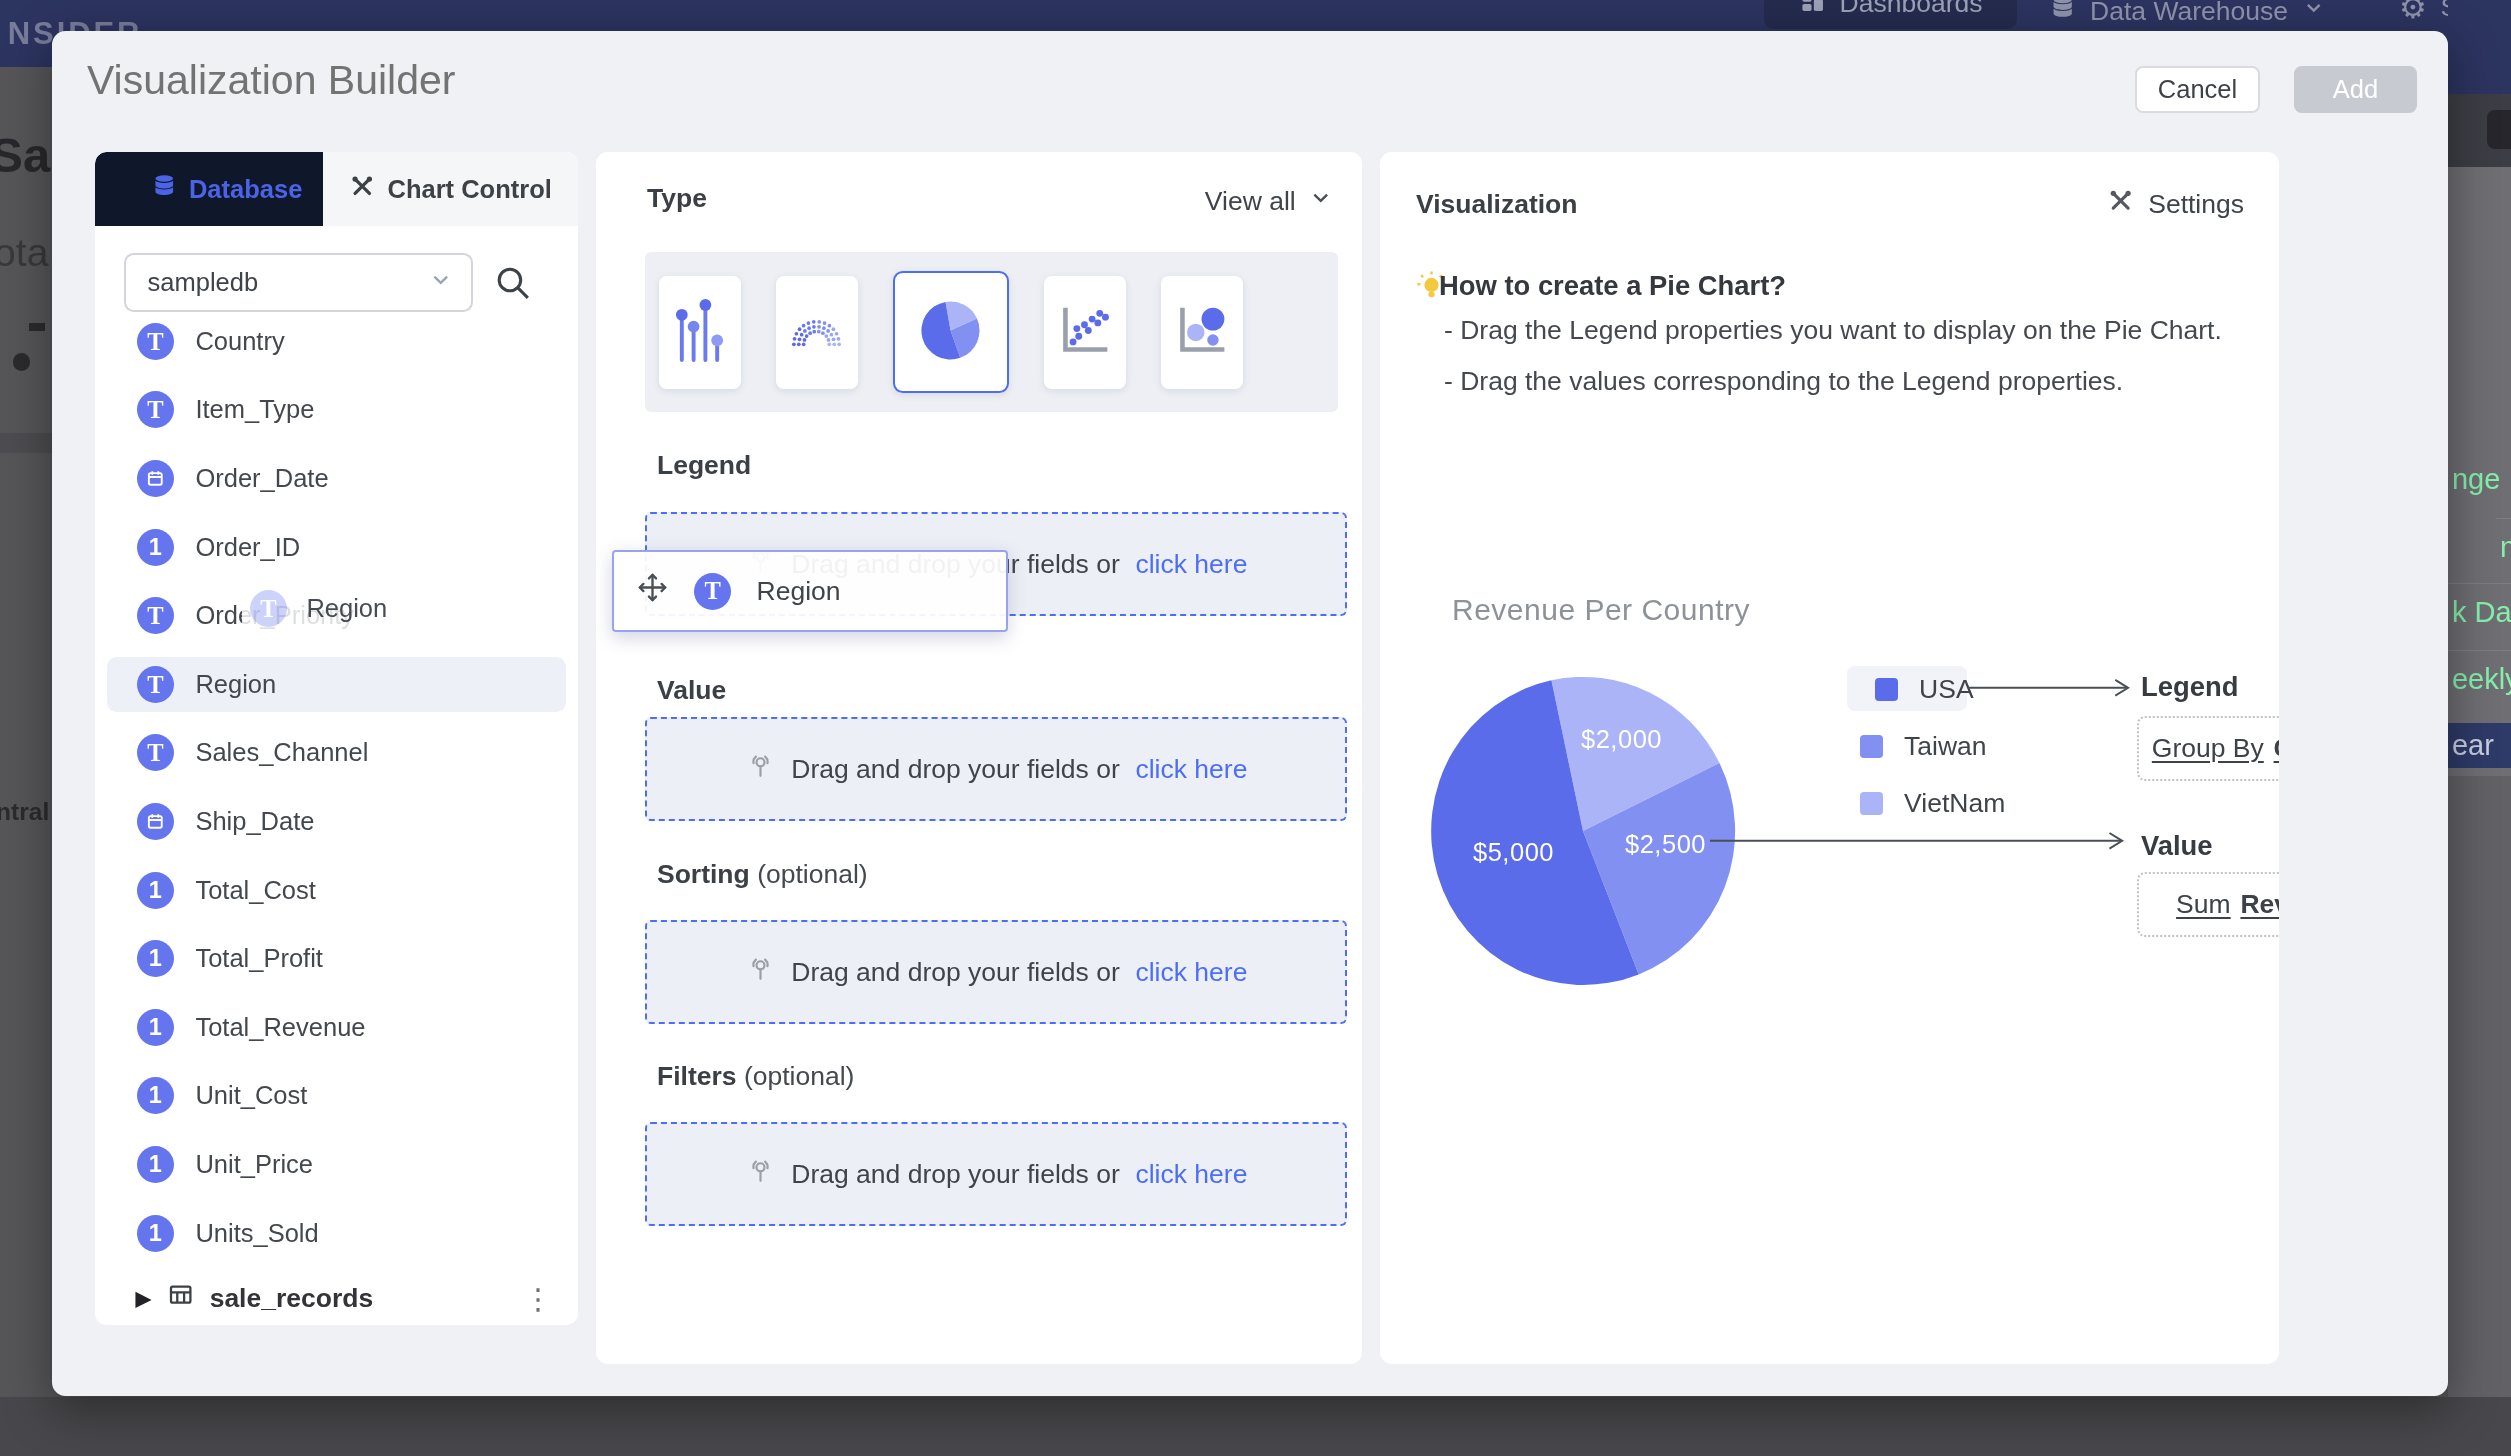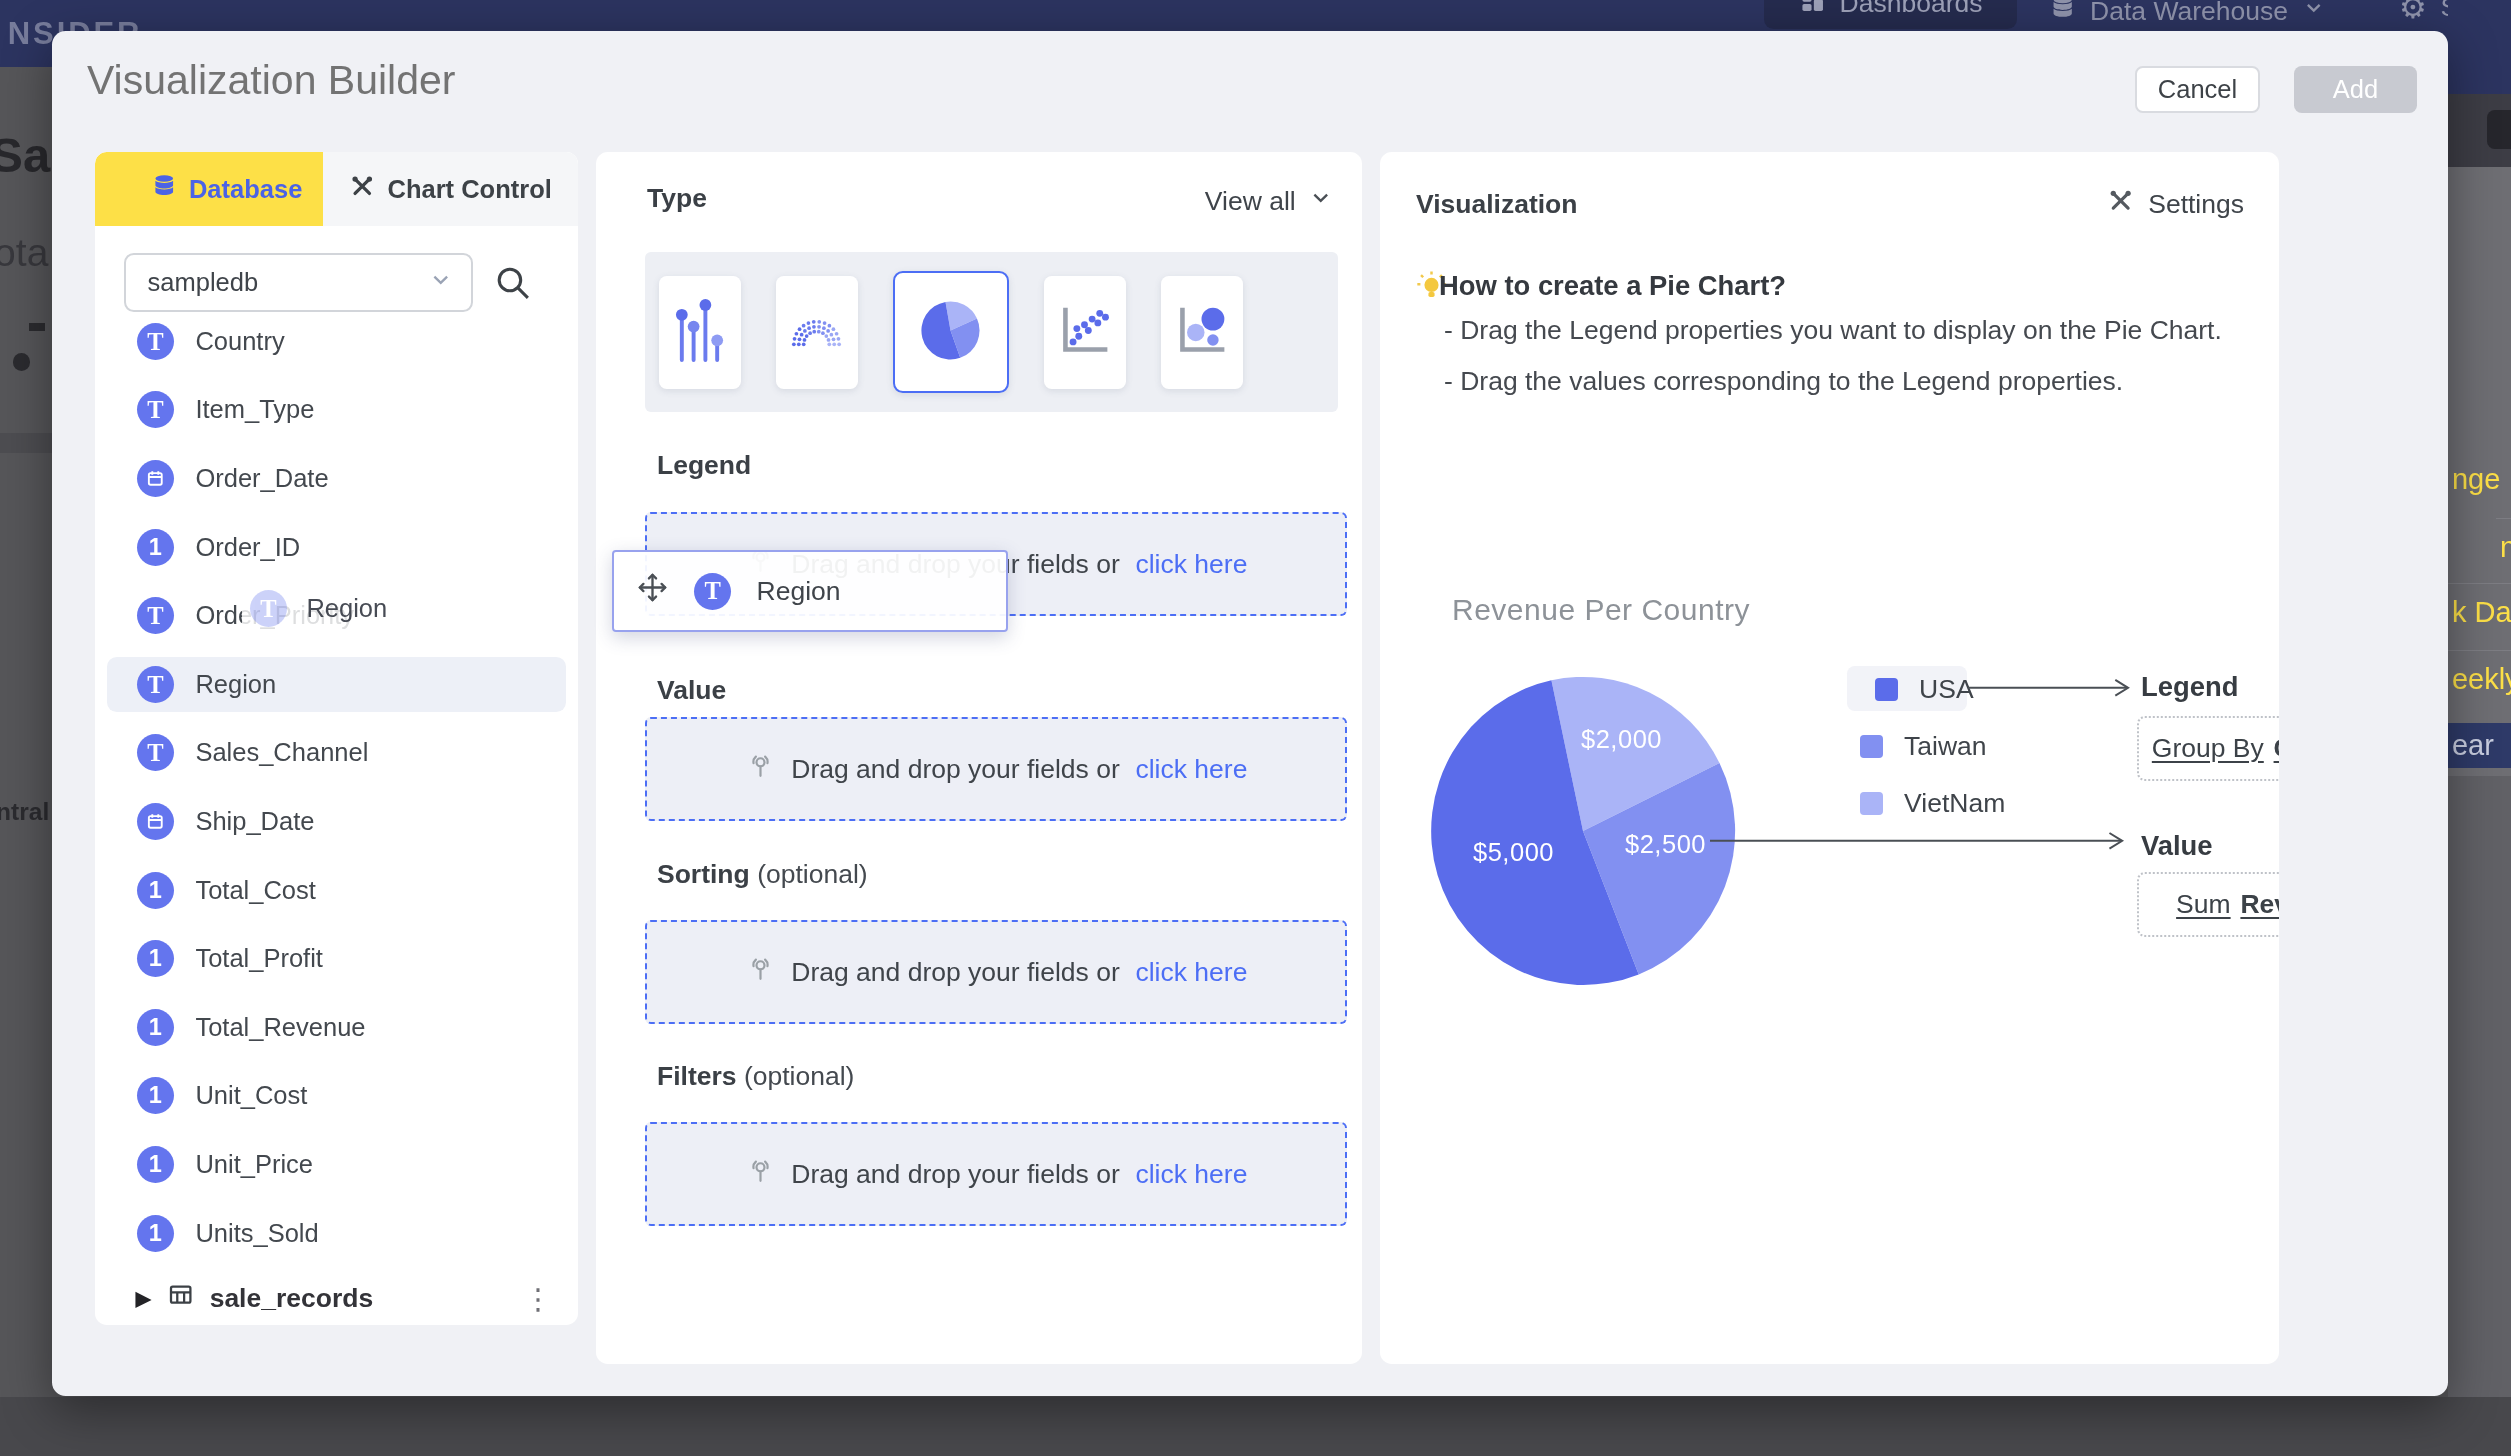--- a/index.html
+++ b/index.html
@@ -18,38 +18,38 @@
   .frag-ota{left:-5.9px;top:231px;font-size:39px;color:#38383d;}
   .frag-dash{left:29px;top:323px;width:15.7px;height:7.8px;background:#2b2b2f;}
   .frag-dot{left:12.7px;top:353px;width:17.6px;height:17.6px;border-radius:50%;background:#2b2b2f;}
   .frag-band{left:0;top:433px;width:52px;height:19.6px;background:#4d4d51;}
   .frag-ntral{left:-3.9px;top:798px;font-size:24.5px;font-weight:bold;color:#2b2b2f;}
   .right-strip{position:absolute;left:2448px;top:0;width:63px;height:1457px;background:#6e6e73;}
   .rs-navy{position:absolute;left:0;top:0;width:63px;height:94px;background:#2c3460;}
   .rs-dark{position:absolute;left:0;top:94px;width:63px;height:73px;background:#3d3d45;}
   .rs-floppy{position:absolute;left:39px;top:110px;width:39px;height:39px;background:#26262c;border-radius:7.8px;}
   .rs-lower{position:absolute;left:0;top:776px;width:63px;height:627px;background:#616166;}
-  .rs-row{position:absolute;left:0;width:63px;height:57px;font-size:29px;color:#fde047;display:flex;align-items:center;padding-left:3.9px;box-sizing:border-box;border-top:1px solid #7d7d83;white-space:nowrap;overflow:hidden;}
+  .rs-row{position:absolute;left:0;width:63px;height:57px;font-size:29px;color:#86efac;display:flex;align-items:center;padding-left:3.9px;box-sizing:border-box;border-top:1px solid #7d7d83;white-space:nowrap;overflow:hidden;}
   .rs-row.first{border-top:none;}
   .rs-row.selected{background:#2e3a68;color:#c9cee0;border-top:none;height:45px;}
   .bottom-strip{position:absolute;left:0;top:1397px;width:2511px;height:60px;background:#48484c;}
   
   .modal{position:absolute;left:52px;top:31px;width:2396px;height:1365px;background:#f0f1f5;border-radius:13.7px;
          box-shadow:0 13.7px 49px rgba(0,0,0,.4);}
   .modal-title{position:absolute;left:35px;top:25.5px;font-size:41px;color:#737373;font-weight:500;}
   .btn{position:absolute;top:35px;height:47px;border-radius:7.8px;font-size:25.5px;display:flex;align-items:center;justify-content:center;box-sizing:border-box;cursor:pointer;}
   .btn-cancel{left:2083px;width:125px;background:#fff;border:2px solid #d9dbe0;color:#3d4247;}
   .btn-add{left:2242px;width:123px;background:#c8cad1;color:#fff;}
   .card{position:absolute;top:121px;background:#fff;border-radius:11.8px;overflow:hidden;}
   .card-left{left:43px;width:483px;height:1173px;}
   .card-mid{left:544px;width:766px;height:1212px;}
   .card-right{left:1328px;width:899px;height:1212px;}
   
   .tab{position:absolute;top:0;height:74px;display:flex;align-items:center;justify-content:center;gap:11.8px;font-size:25.5px;font-weight:bold;box-sizing:border-box;cursor:pointer;}
-  .tab-db{left:0;width:228px;background:#fde047;color:#4b63e6;border-radius:11.8px 0 0 0;padding-left:35px;}
+  .tab-db{left:0;width:228px;background:#0f172a;color:#4b63e6;border-radius:11.8px 0 0 0;padding-left:35px;}
   .tab-cc{left:228px;width:255px;background:#f5f6f8;color:#3d4247;border-radius:0 11.8px 0 0;}
   .src-select{position:absolute;left:29px;top:101px;width:349px;height:59px;background:#fff;border:2px solid #d2d5da;border-radius:9.8px;box-sizing:border-box;display:flex;align-items:center;padding:0 17.6px 0 21.6px;font-size:25.5px;color:#3f444a;cursor:pointer;}
   .src-select .sel-chev{margin-left:auto;}
   .search-btn{position:absolute;left:397px;top:110px;width:41px;height:41px;cursor:pointer;}
   .field-row{position:absolute;left:11.8px;right:11.8px;height:55px;display:flex;align-items:center;gap:21.6px;padding-left:30px;font-size:25.5px;color:#43484e;cursor:grab;}
   .field-row.hl{background:#edf0f7;border-radius:9.8px;}
   .ficon{width:37px;height:37px;border-radius:50%;background:#6475ee;color:#fff;display:flex;align-items:center;justify-content:center;flex:0 0 37px;}
   .ficon .tglyph{font-family:"Liberation Serif",serif;font-size:24.5px;font-weight:bold;}
   .ficon .nglyph{font-size:23.5px;font-weight:bold;}
   .table-row{position:absolute;left:11.8px;right:11.8px;top:1123px;height:47px;display:flex;align-items:center;gap:15.7px;padding-left:29px;font-size:26.5px;font-weight:bold;color:#333338;}

